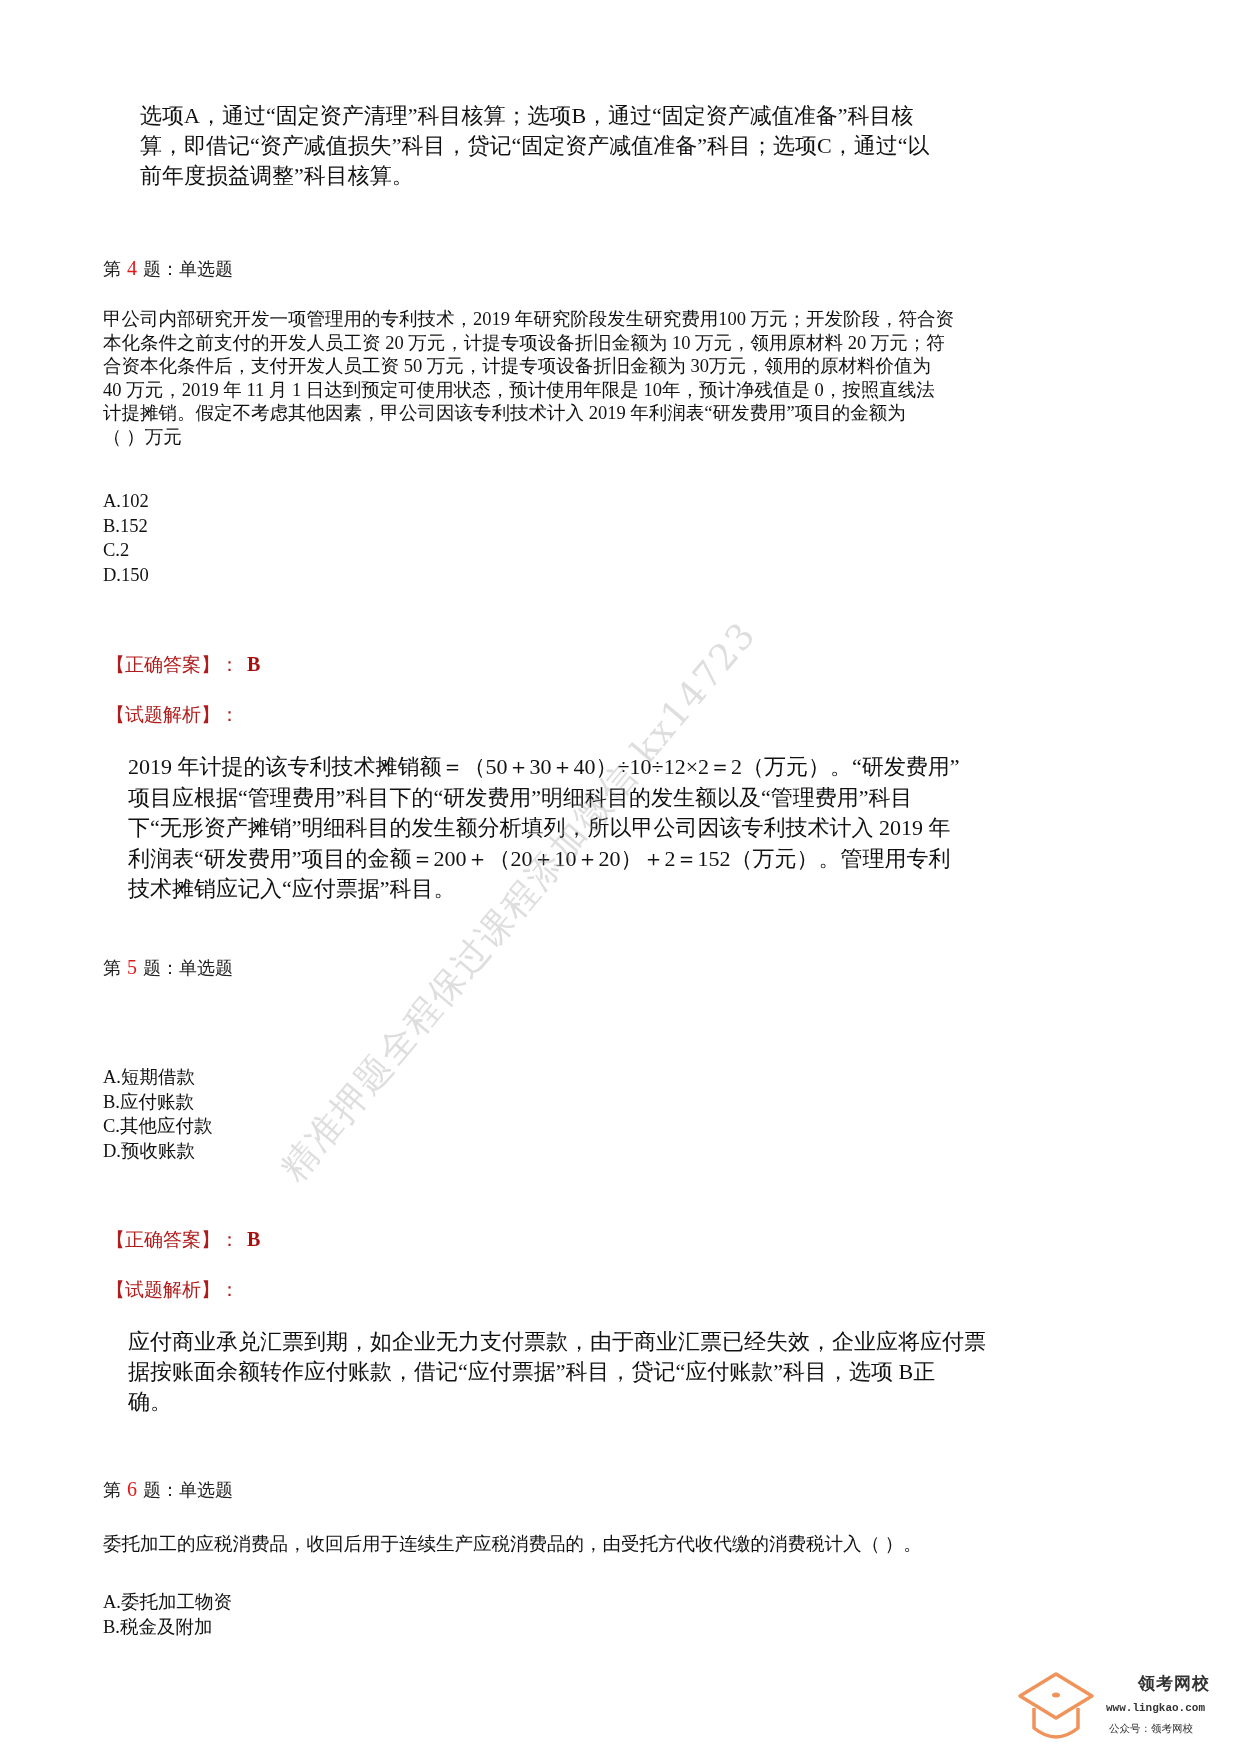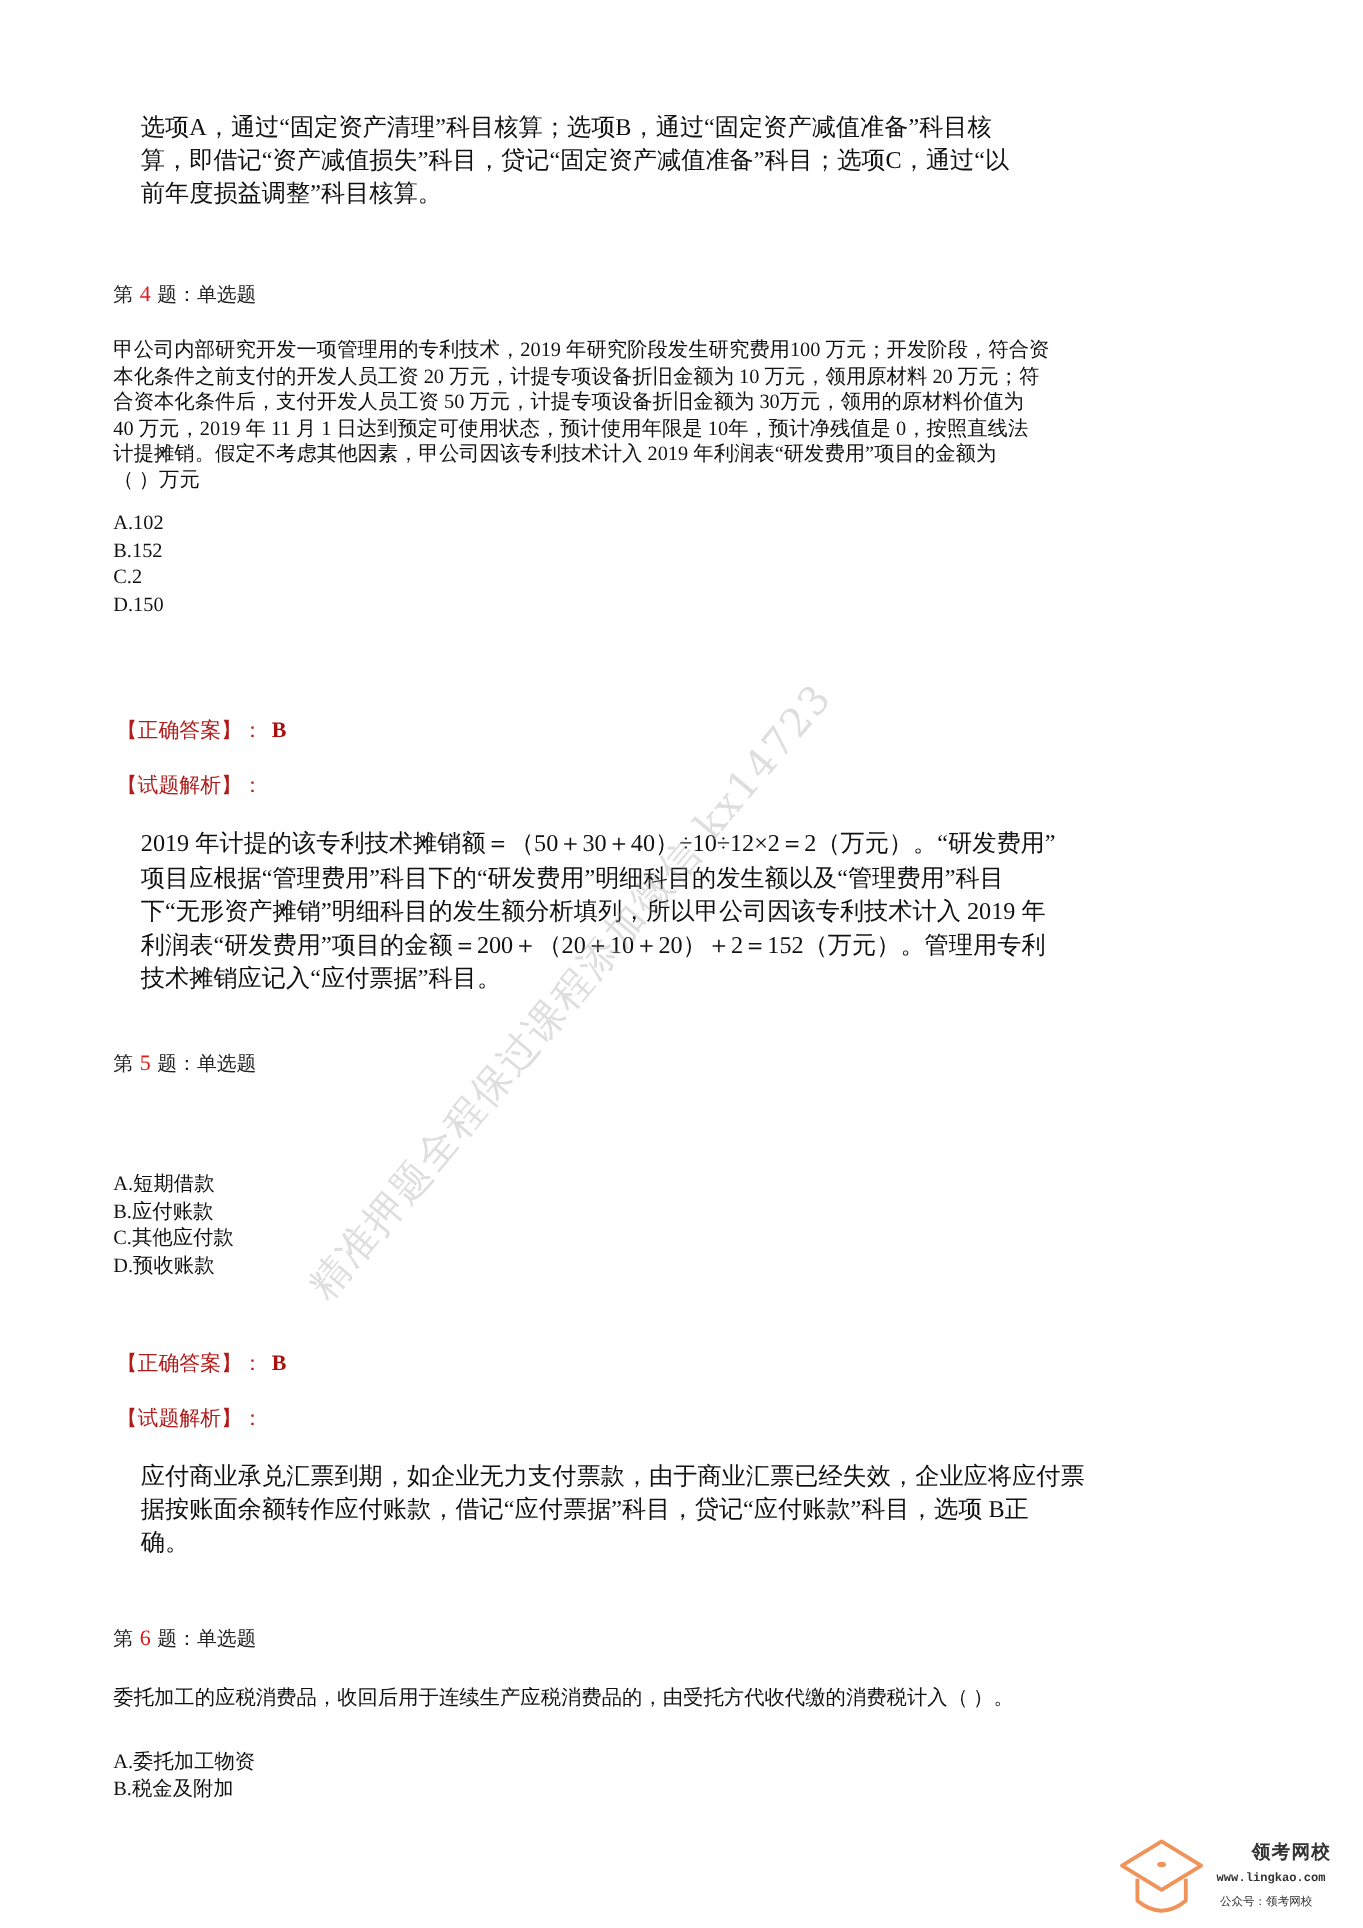--- a/index.html
+++ b/index.html
@@ -111,40 +111,40 @@
       font-family: "DejaVu Sans", sans-serif;
       font-size: 10.5px;
       color: #333;
     }
   </style>
 </head>
 <body>
 
 <div class="page">
 
-  <div class="abs explain-text" style="left:128px; top:101px;font-family:Liberation Serif, serif;">
+  <div class="abs explain-text" style="left:140px; top:101px;font-family:Liberation Serif, serif;">
     <div>选项A，通过“固定资产清理”科目核算；选项B，通过“固定资产减值准备”科目核</div>
     <div>算，即借记“资产减值损失”科目，贷记“固定资产减值准备”科目；选项C，通过“以</div>
     <div>前年度损益调整”科目核算。</div>
   </div>
 
   <div class="abs q-header" style="left:103px; top:256px;">
     <span>第</span><span class="num">4</span><span>题：单选题</span>
   </div>
 
   <div class="abs q-body" style="left:103px; top:308px;">
     <div>甲公司内部研究开发一项管理用的专利技术，2019 年研究阶段发生研究费用100 万元；开发阶段，符合资</div>
     <div>本化条件之前支付的开发人员工资  20 万元，计提专项设备折旧金额为  10 万元，领用原材料  20 万元；符</div>
     <div>合资本化条件后，支付开发人员工资  50 万元，计提专项设备折旧金额为  30万元，领用的原材料价值为</div>
     <div>40 万元，2019 年  11 月  1 日达到预定可使用状态，预计使用年限是  10年，预计净残值是  0，按照直线法</div>
     <div>计提摊销。假定不考虑其他因素，甲公司因该专利技术计入  2019 年利润表“研发费用”项目的金额为</div>
     <div>（ ）万元</div>
   </div>
 
-  <div class="abs options" style="left:103px; top:464px;">
+  <div class="abs options" style="left:103px; top:489px;">
     <div>A.102</div>
     <div>B.152</div>
     <div>C.2</div>
     <div>D.150</div>
   </div>
 
   <div class="abs answer-label" style="left:106px; top:651px;">
     <span class="bracket-text">【正确答案】：</span><span class="answer-value">B</span>
   </div>
 

